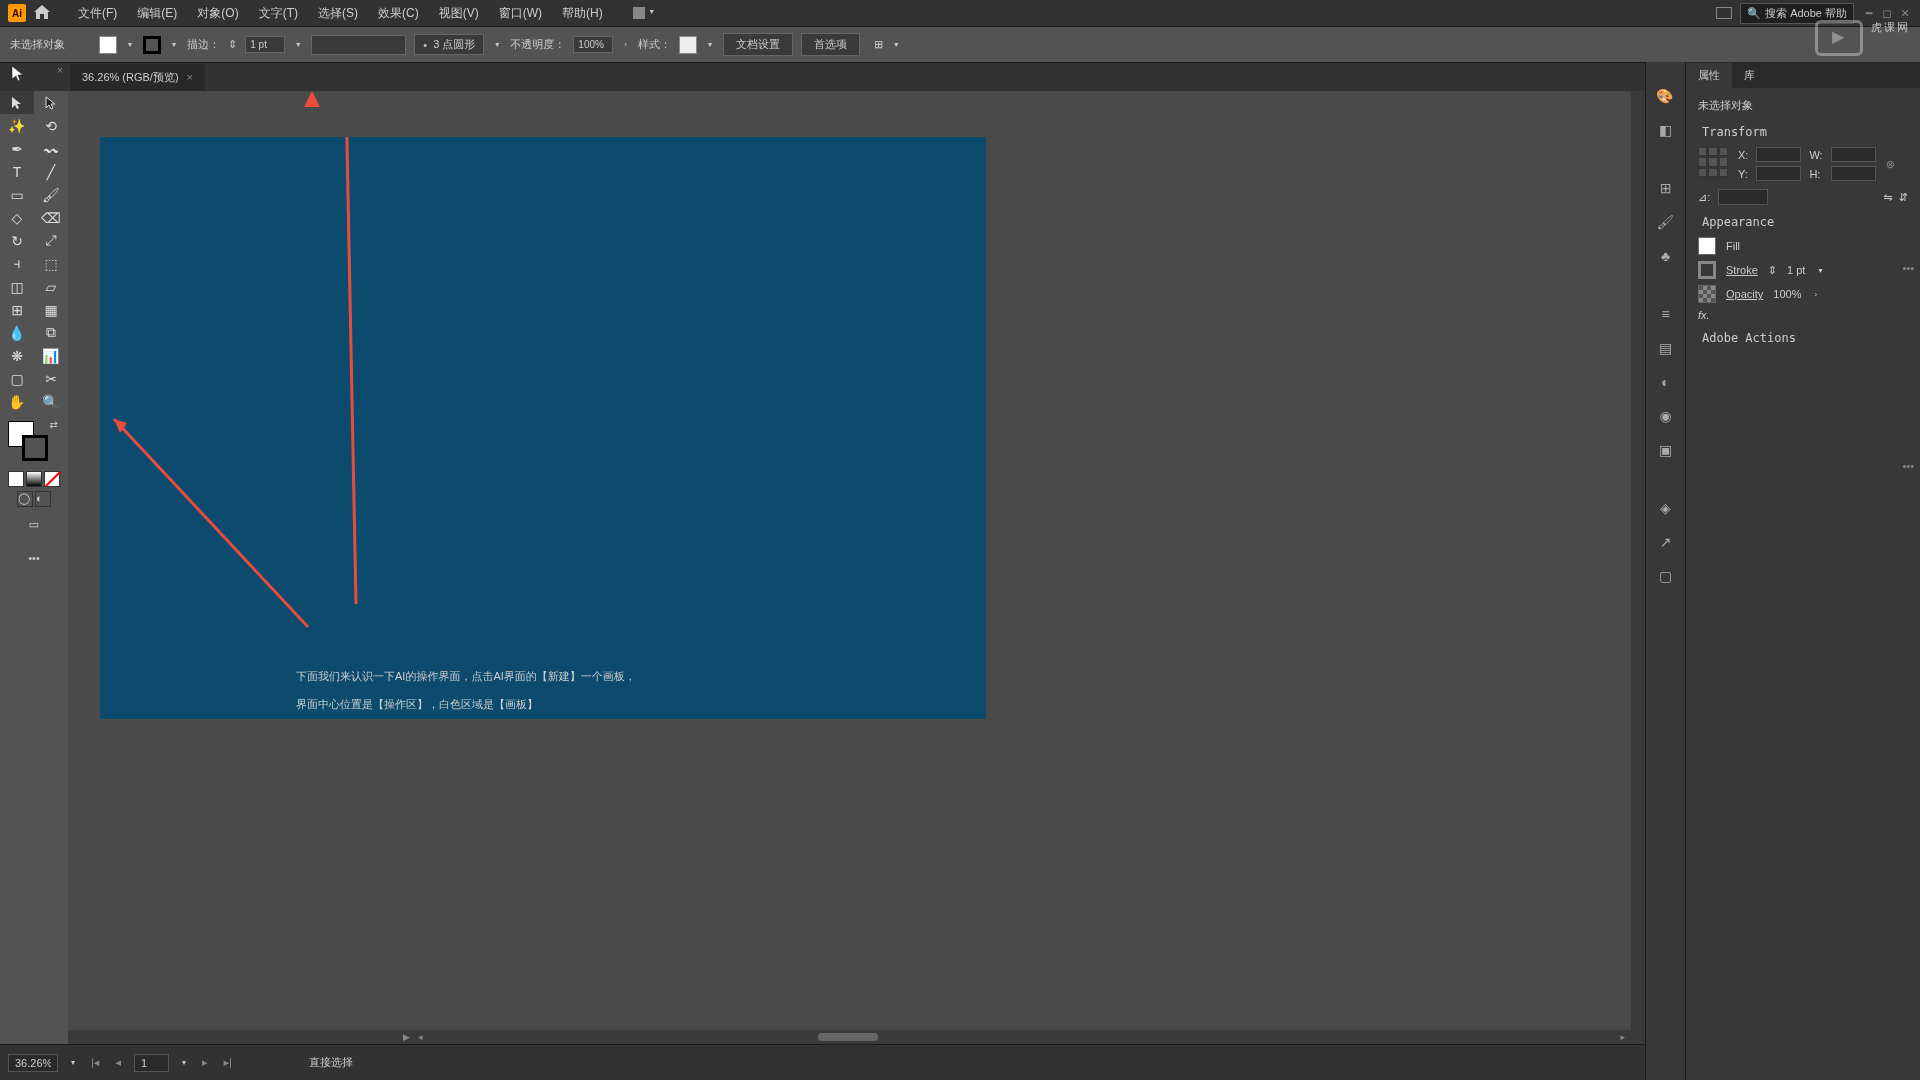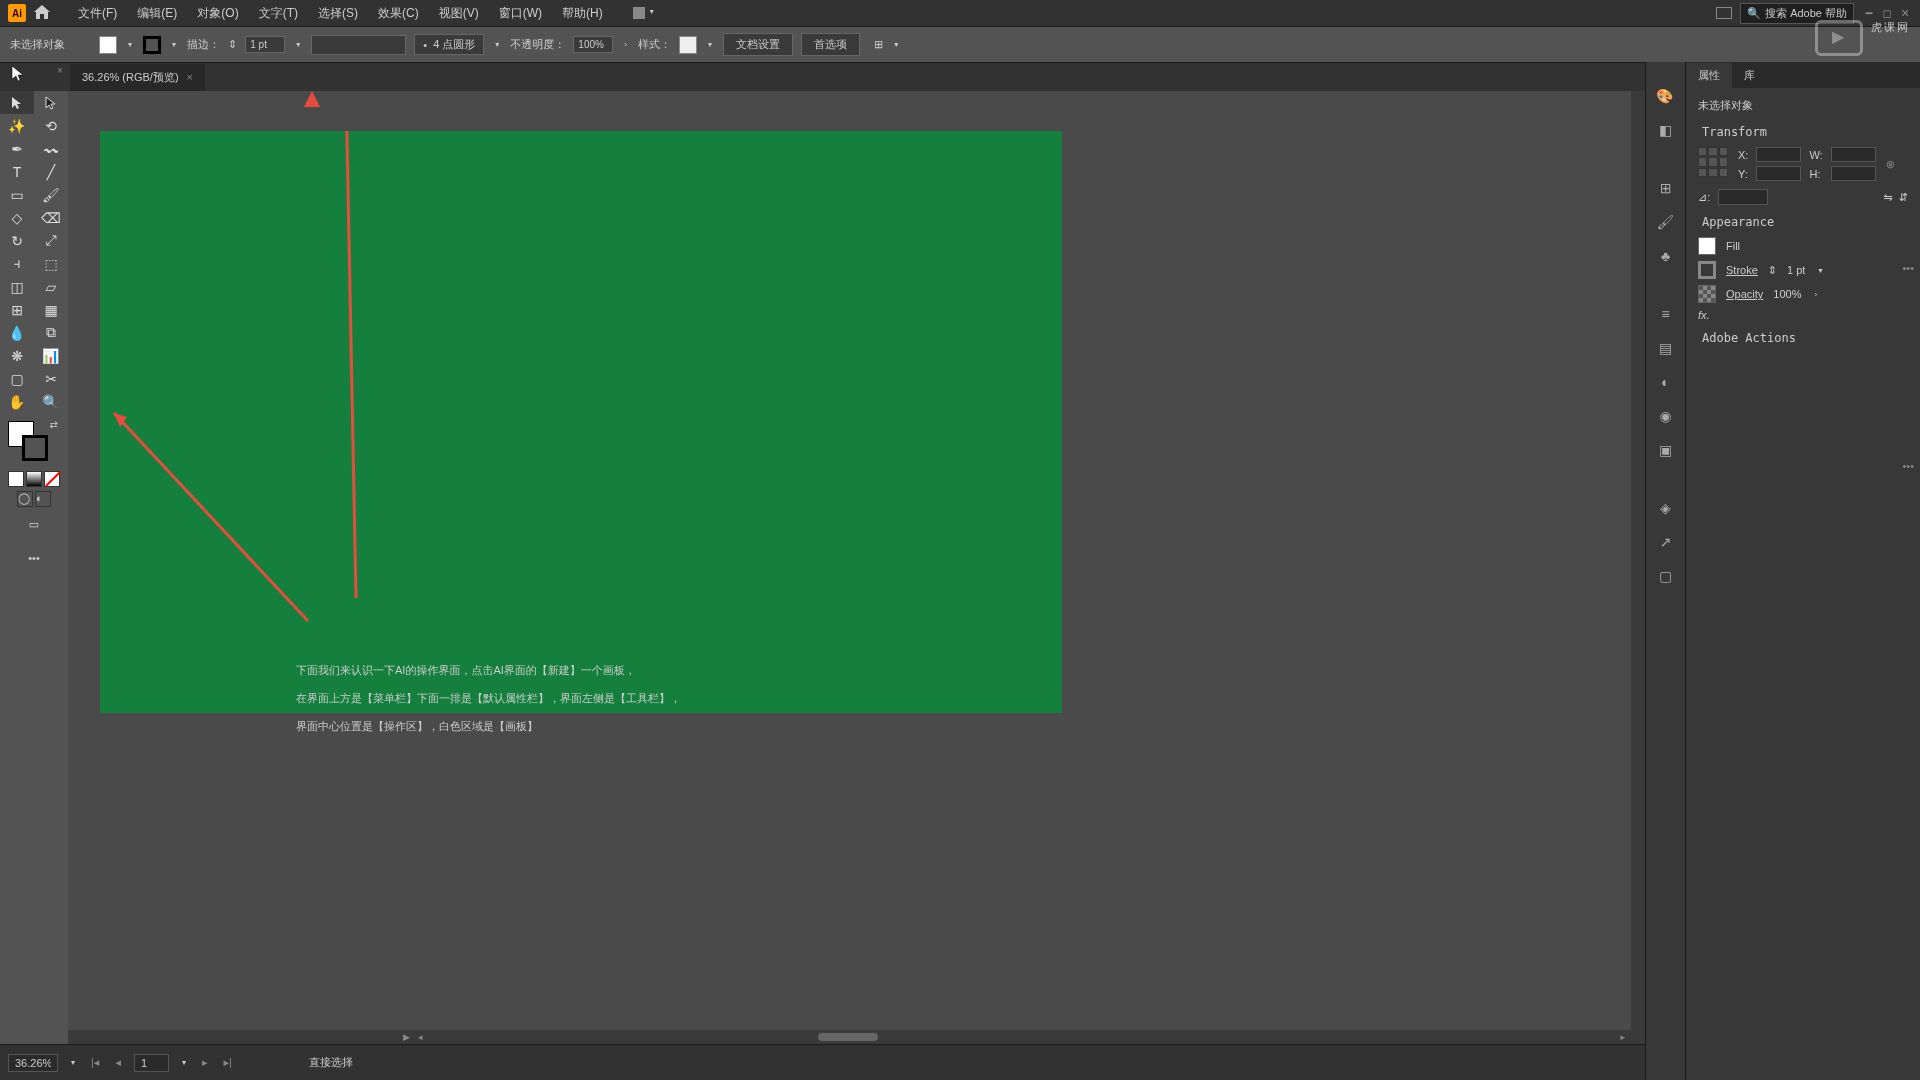--- a/index.html
+++ b/index.html
@@ -19,21 +19,21 @@
 .opt-input{background:#3a3a3a;border:1px solid #666;padding:2px 4px;width:40px;color:#ccc;font-size:10px}
 .opt-btn{background:#3a3a3a;border:1px solid #666;padding:3px 12px;cursor:pointer;font-size:11px}
 .tabs-row{height:28px;background:#323232;display:flex;align-items:center;position:relative}
 .tab-close-x{position:absolute;left:57px;top:2px;color:#888;font-size:10px;cursor:pointer}
 .doc-tab{background:#282828;padding:6px 12px;display:flex;align-items:center;gap:8px;font-size:11px}
 .doc-tab .x{color:#888;cursor:pointer}
 .workspace{position:absolute;left:68px;top:91px;right:275px;bottom:36px;background:#4a4a4a;overflow:hidden}
 .scroll-v{position:absolute;right:0;top:0;width:14px;height:100%;background:#3a3a3a}
 .scroll-h{position:absolute;left:0;bottom:0;right:14px;height:14px;background:#3a3a3a;display:flex;align-items:center}
 .scroll-thumb-h{position:absolute;left:750px;width:60px;height:8px;background:#666;border-radius:4px;top:3px}
-.artboard{position:absolute;left:32px;top:40px;width:962px;height:582px;background:#15803d}
+.artboard{position:absolute;left:32px;top:46px;width:886px;height:582px;background:#0c4a6e}
 .annotation{position:absolute;left:196px;top:525px;color:#e84c3d;font-size:20px;line-height:28px;font-weight:400}
 .arrow-svg{position:absolute;left:0;top:0;pointer-events:none}
 .toolbox{position:absolute;left:0;top:91px;width:68px;bottom:36px;background:#535353;display:flex;flex-direction:column}
 .tool-grid{display:grid;grid-template-columns:1fr 1fr}
 .tool{width:34px;height:23px;display:flex;align-items:center;justify-content:center;cursor:pointer;color:#ddd;font-size:14px}
 .tool.active{background:#3a3a3a}
 .tool-single{width:68px;height:23px;display:flex;align-items:center;justify-content:center}
 .fill-stroke{position:relative;width:68px;height:50px;margin-top:4px}
 .fs-fill{position:absolute;left:8px;top:4px;width:26px;height:26px;background:#fff;border:1px solid #000}
 .fs-stroke{position:absolute;left:22px;top:18px;width:26px;height:26px;background:#535353;border:3px solid #000}
@@ -114,21 +114,21 @@
   <span class="dropdown-arrow">▾</span>
   <div class="color-swatch" style="background:#535353;border:3px solid #000;width:18px;height:18px"></div>
   <span class="dropdown-arrow">▾</span>
   <span class="opt-label">描边：</span>
   <span style="color:#ccc">⇕</span>
   <input class="opt-input" value="1 pt" style="">
   <span class="dropdown-arrow">▾</span>
   <div style="background:#3a3a3a;width:95px;height:20px;border:1px solid #666"></div>
   <div style="background:#3a3a3a;padding:2px 8px;border:1px solid #666;display:flex;align-items:center;gap:6px">
     <span style="color:#ccc">•</span>
-      <span>4 点圆形</span>
+      <span>3 点圆形</span>
   </div>
   <span class="dropdown-arrow">▾</span>
   <span class="opt-label">不透明度：</span>
   <input class="opt-input" value="100%" style="">
   <span class="dropdown-arrow">›</span>
   <span class="opt-label">样式：</span>
   <div class="color-swatch" style="background:#eee"></div>
   <span class="dropdown-arrow">▾</span>
   <button class="opt-btn">文档设置</button>
   <button class="opt-btn">首选项</button>
@@ -208,21 +208,20 @@
 
 <div class="workspace">
   <div class="artboard">
     <svg class="arrow-svg" width="1032" height="582">
       <line x1="246" y1="-45" x2="256" y2="467" stroke="#e84c3d" stroke-width="3"></line>
       <line x1="14" y1="282" x2="208" y2="490" stroke="#e84c3d" stroke-width="3"></line>
       <polygon points="14,282 27,286 20,296" fill="#e84c3d"></polygon>
     </svg>
     <div class="annotation">
       <div>下面我们来认识一下AI的操作界面，点击AI界面的【新建】一个画板，</div>
-      <div>在界面上方是【菜单栏】下面一排是【默认属性栏】，界面左侧是【工具栏】，</div>
       <div>界面中心位置是【操作区】，白色区域是【画板】</div>
     </div>
   </div>
   <svg style="position:absolute;left:0;top:0;pointer-events:none" width="100%" height="100%">
     <polygon points="244,0 236,16 252,16" fill="#e84c3d"></polygon>
   </svg>
   <div class="scroll-v"></div>
   <div class="scroll-h">
     <span style="position:absolute;left:335px;color:#888;font-size:9px">▶</span>
     <span style="position:absolute;left:350px;color:#888;font-size:9px">◂</span>

